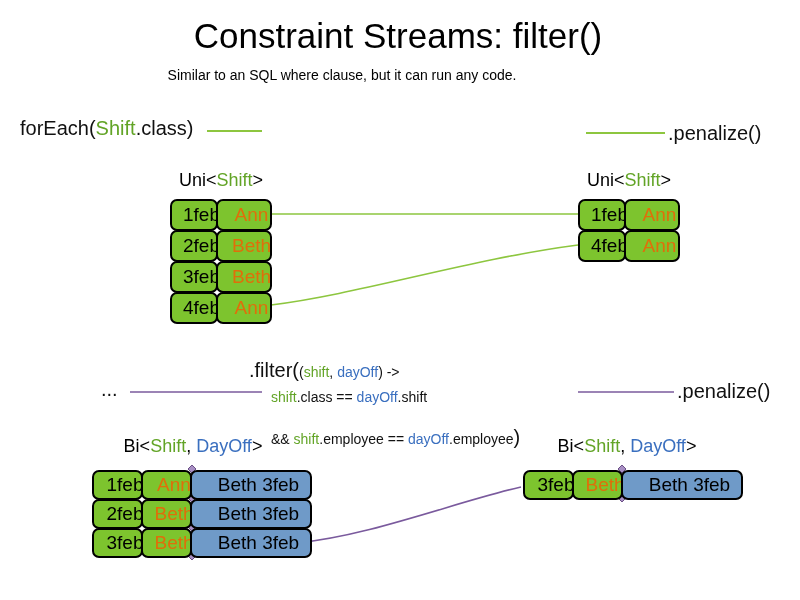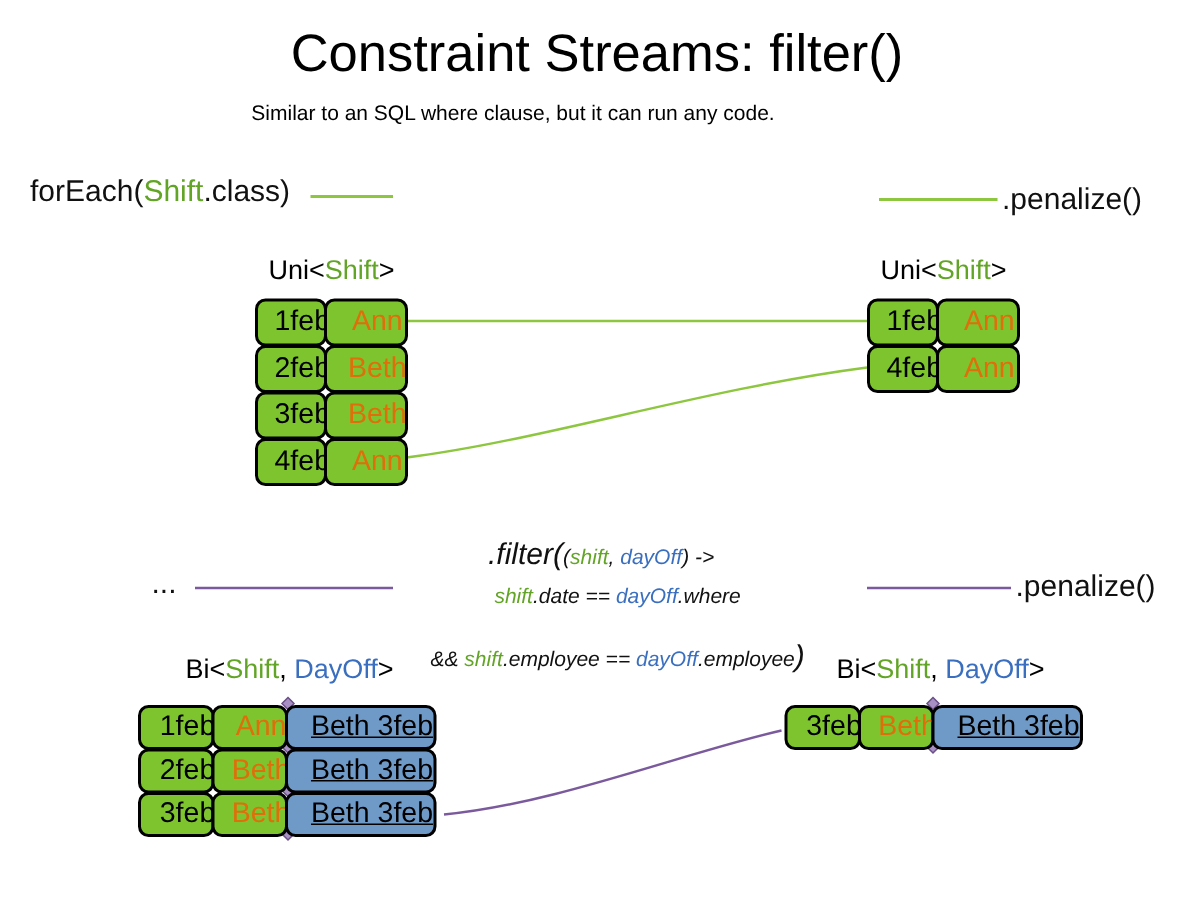--- a/index.html
+++ b/index.html
@@ -1,17 +1,17 @@
 <!DOCTYPE html>
 <html><head>
 <meta charset="utf-8">
 <style>
   html,body { margin:0; padding:0; background:#fff; font-family:"Liberation Sans", sans-serif; }
   .canvas { position:relative; width:800px; height:600px; background:#ffffff; overflow:hidden; }
-  .abs { position:absolute;text-align:center; }
+  .abs { position:absolute; }
   svg.overlay { position:absolute; left:0; top:0; width:800px; height:600px; }
 
   .title { top:16px; left:0; width:796px; text-align:center; font-size:35px; color:#000; }
   .subtitle { top:67px; left:0; width:684px; text-align:center; font-size:14px; color:#000; }
 
   .code-lg { font-size:20px; color:#111; }
   .code-sm { font-size:14px; color:#111; }
   .green { color:#62a426; }
   .blue  { color:#3a6fbf; }
   .codeline { white-space:nowrap; }
@@ -26,21 +26,21 @@
   .cell.name { color:#e06e0a; }
   .cell.pair { background:#6f9ac8; color:#000; }
 
   .uni .cell { height:32px; }
   .uni .date { width:48px; }
   .uni .name { width:56px; }
 
   .bi .cell { height:30px; }
   .bi .date { width:51px; }
   .bi .name { width:51px; }
-  .bi .pair { width:101px;text-decoration:underline; }
+  .bi .pair { width:122px; }
 </style>
 </head>
 <body>
 
 <div class="canvas">
 
   <svg class="overlay" viewBox="0 0 800 600">
     <path d="M207,131 L262,131" stroke="#8dc63f" stroke-width="2" fill="none"></path>
     <path d="M586,133 L665,133" stroke="#8dc63f" stroke-width="2" fill="none"></path>
     <path d="M271,214 L578,214" stroke="#8dc63f" stroke-width="1.6" fill="none"></path>
@@ -100,26 +100,26 @@
       <div class="cell name">Ann</div>
     </div>
     <div class="row">
       <div class="cell date">4feb</div>
       <div class="cell name">Ann</div>
     </div>
   </div>
 
   <div class="abs codeline code-lg" style="left:101px; top:378px;">...</div>
 
-  <div class="abs" style="left:265px; top:358px;font-style:italic;">
+  <div class="abs" style="left:249px; top:358px;">
     <div class="codeline" style="line-height:24px;">
       <span class="code-lg">.filter(</span><span class="code-sm">(</span><span class="code-sm green">shift</span><span class="code-sm">, </span><span class="code-sm blue">dayOff</span><span class="code-sm">) -&gt;</span>
     </div>
     <div class="codeline" style="line-height:22px; margin-left:22px; margin-top:2px;">
-      <span class="code-sm green">shift</span><span class="code-sm">.date == </span><span class="code-sm blue">dayOff</span><span class="code-sm">.where</span>
+      <span class="code-sm green">shift</span><span class="code-sm">.class == </span><span class="code-sm blue">dayOff</span><span class="code-sm">.shift</span>
     </div>
     <div class="codeline" style="line-height:22px; margin-left:22px; margin-top:18px;">
       <span class="code-sm">&amp;&amp; </span><span class="code-sm green">shift</span><span class="code-sm">.employee == </span><span class="code-sm blue">dayOff</span><span class="code-sm">.employee</span><span class="code-lg">)</span>
     </div>
   </div>
 
   <div class="abs codeline code-lg" style="left:677px; top:380px;">.penalize()</div>
 
   <div class="abs hdr" style="left:103px; width:180px; top:436px;">
     <span>Bi&lt;</span><span class="green">Shift</span><span>, </span><span class="blue">DayOff</span><span>&gt;</span>

